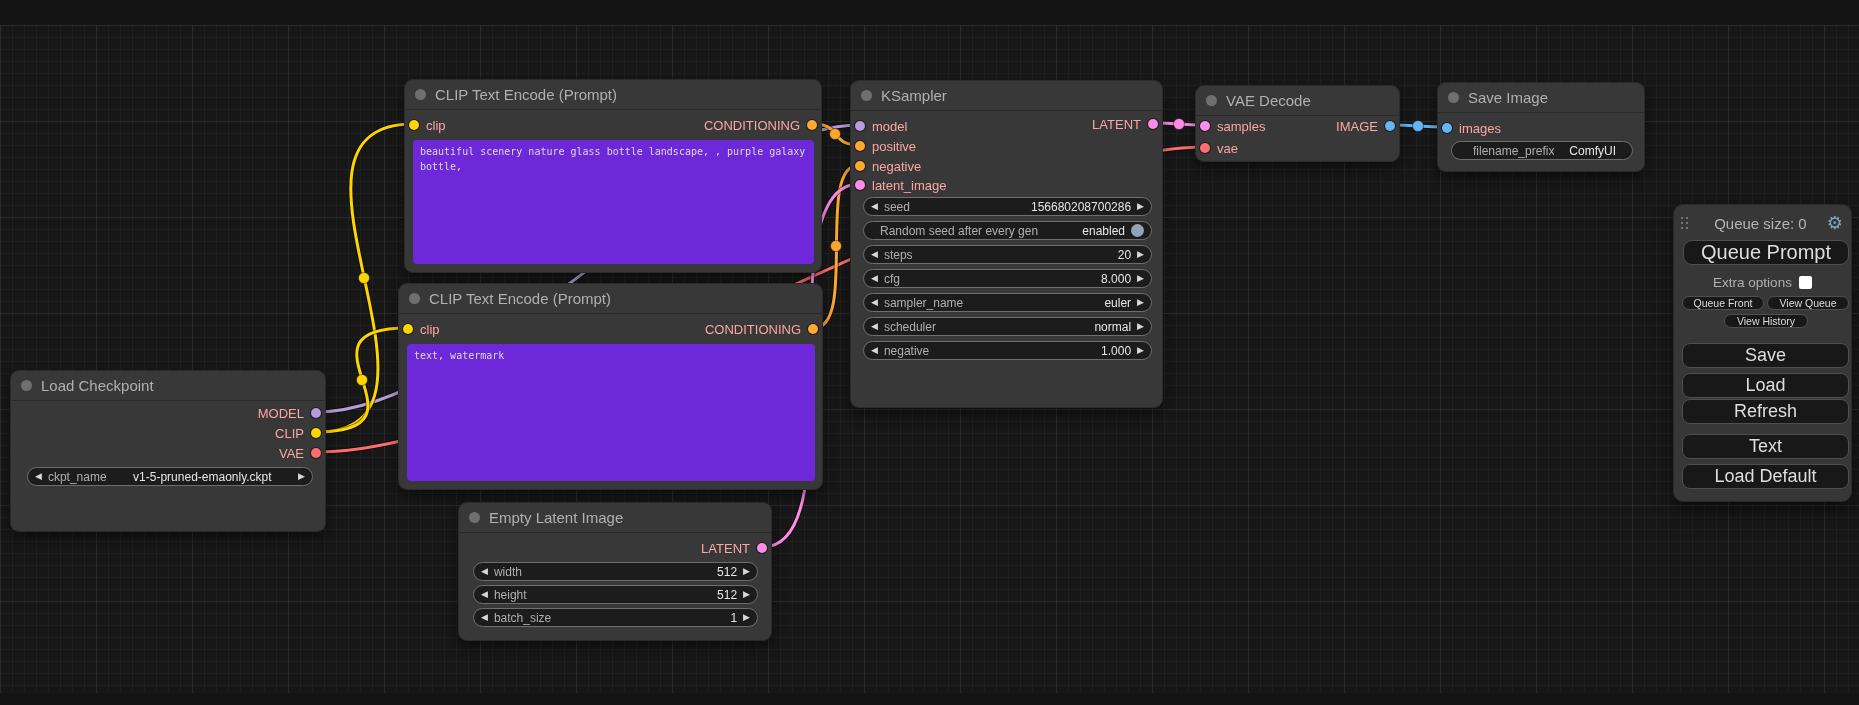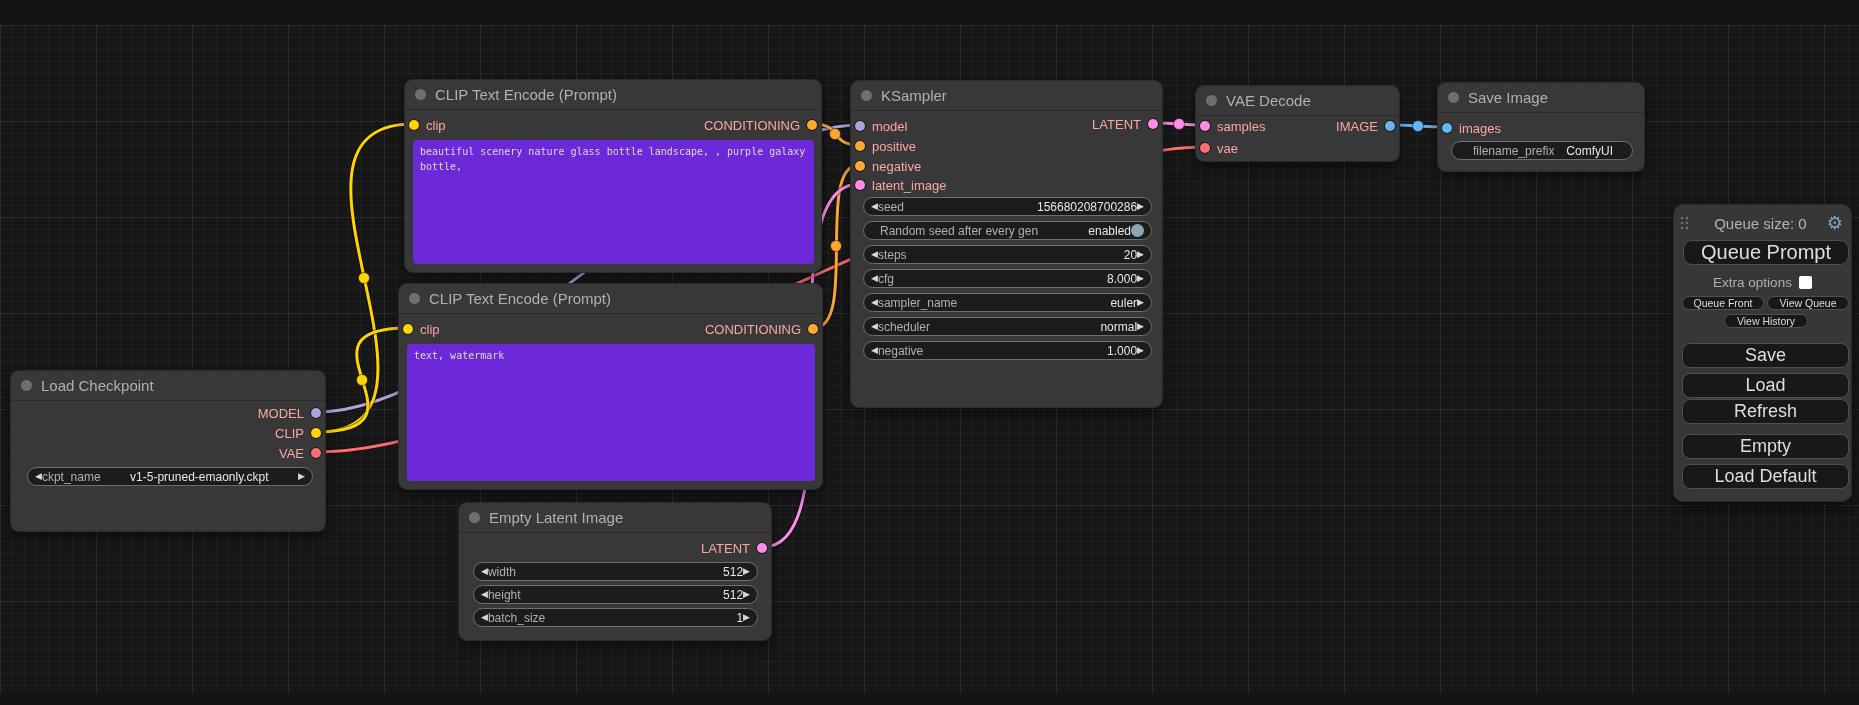--- a/index.html
+++ b/index.html
@@ -41,21 +41,21 @@
   .tdot{width:11px;height:11px;border-radius:50%;background:#6f6f6f;flex:0 0 auto;}
   .slot{position:absolute;height:20px;display:flex;align-items:center;gap:7px;color:#fca5a5;font-size:13px;}
   .slot.in{left:4px;}
   .slot.out{right:4px;flex-direction:row-reverse;}
   .sdot{width:10px;height:10px;border-radius:50%;box-shadow:0 0 0 1px rgba(0,0,0,0.5);flex:0 0 auto;}
   .c-model{background:#B39DDB;} .c-clip{background:#FFD500;} .c-vae{background:#FF6E6E;}
   .c-cond{background:#FFA931;} .c-latent{background:#FF8CE8;} .c-image{background:#64B5F6;}
   .widget{
     position:absolute;height:19px;background:#1c1c1c;border:1px solid #6e6e6e;border-radius:10px;
     display:flex;align-items:center;box-sizing:border-box;
-    font-size:12px;color:#b0b0b0;padding:0 7px;
+    font-size:12px;color:#b0b0b0;padding:0 7px;gap:6px;
   }
   .warrow{color:#d8d8d8;font-size:9px;flex:0 0 auto;cursor:pointer;line-height:1;}
   .wlabel{flex:0 1 auto;white-space:nowrap;overflow:hidden;}
   .wvalue{flex:1 1 auto;text-align:right;color:#e6e6e6;white-space:nowrap;}
   .toggle{width:13px;height:13px;border-radius:50%;background:#8FA5B5;flex:0 0 auto;}
   .prompt{
     position:absolute;background:#6d28d9;border-radius:4px;
     font-family:"DejaVu Sans Mono",monospace;font-size:10px;line-height:1.45;
     color:#dcdcdc;padding:5px 7px;box-sizing:border-box;white-space:pre-wrap;word-wrap:break-word;
   }
@@ -343,15 +343,15 @@
   <div class="qp-extra">
     <span>Extra options</span>
     <span class="checkbox"></span>
   </div>
   <div class="qbtn" id="qb-front">Queue Front</div>
   <div class="qbtn" id="qb-viewq">View Queue</div>
   <div class="qbtn" id="qb-viewh">View History</div>
   <div class="qbtn qaction" id="qb-save">Save</div>
   <div class="qbtn qaction" id="qb-load">Load</div>
   <div class="qbtn qaction" id="qb-refresh">Refresh</div>
-  <div class="qbtn qaction" id="qb-clear">Empty</div>
+  <div class="qbtn qaction" id="qb-clear">Text</div>
   <div class="qbtn qaction" id="qb-loaddef">Load Default</div>
 </div>
 
 </body></html>

